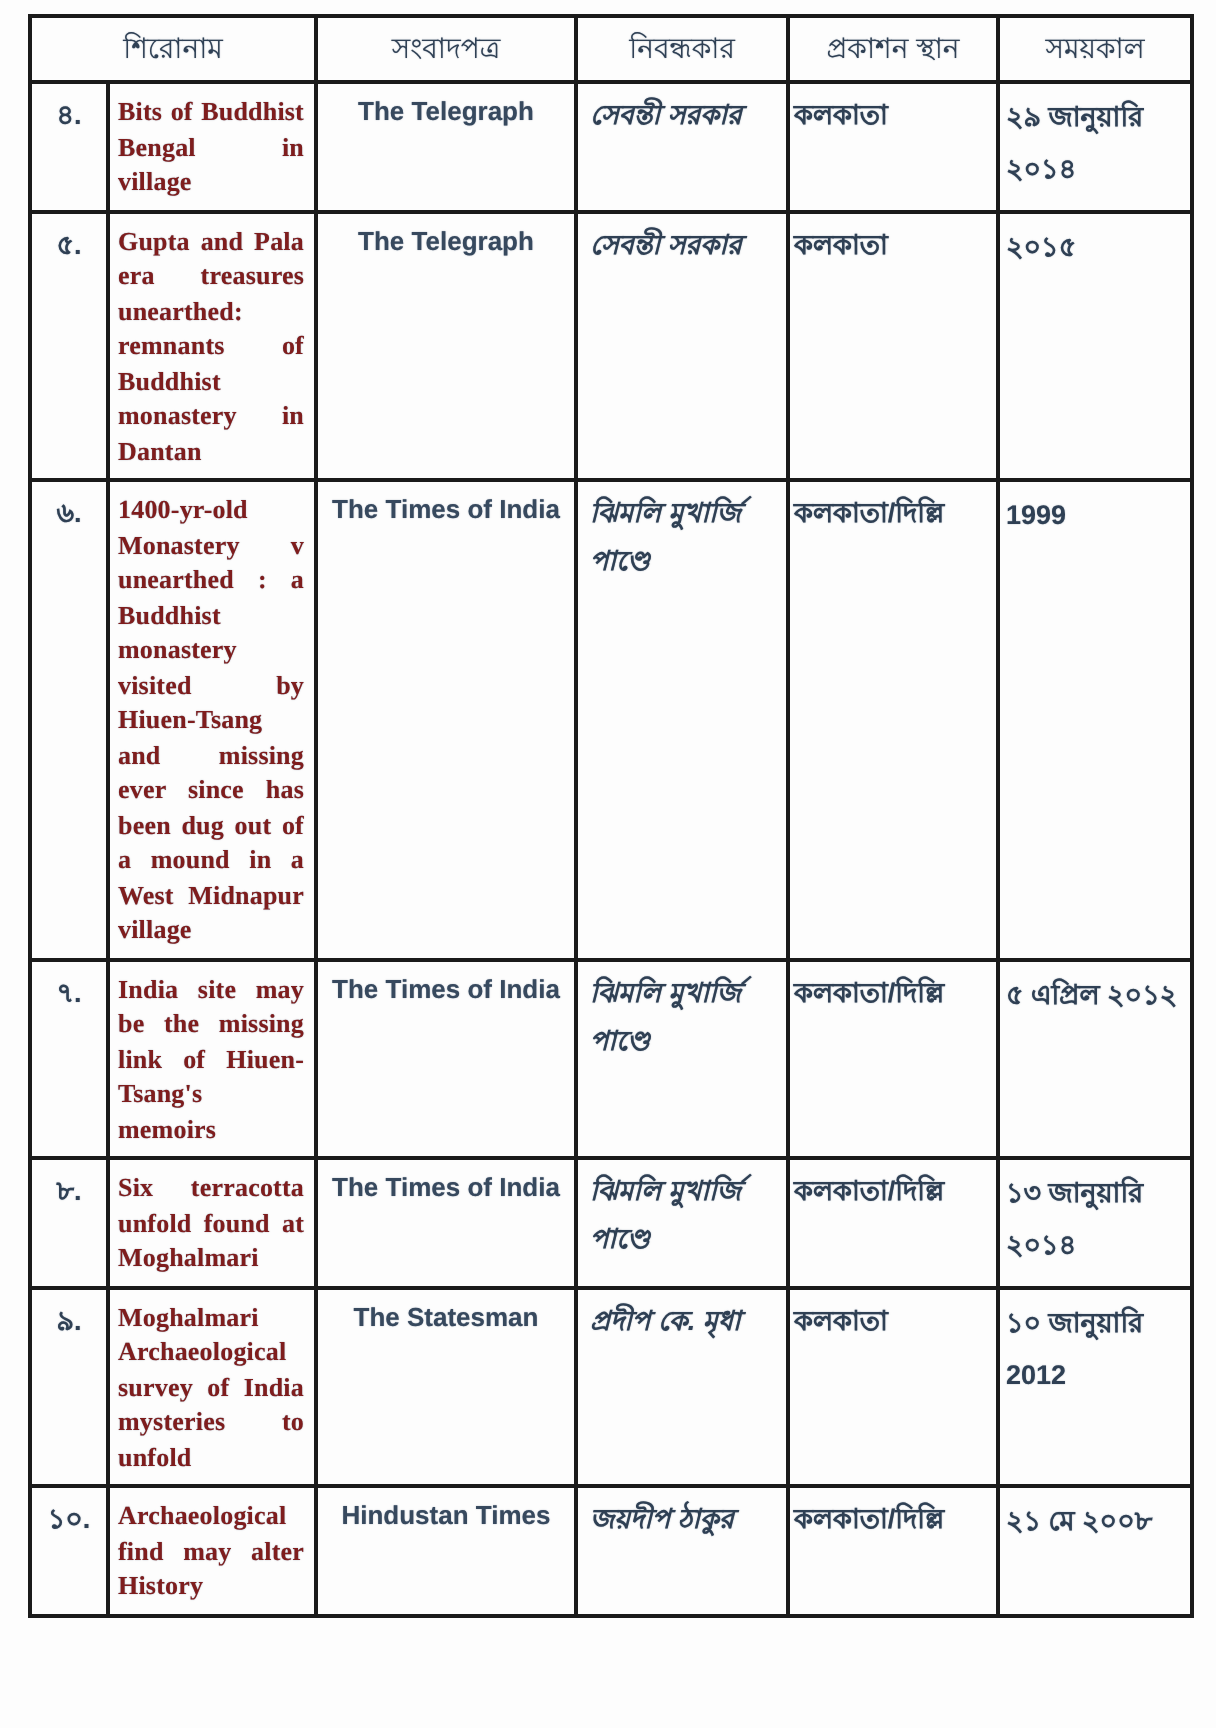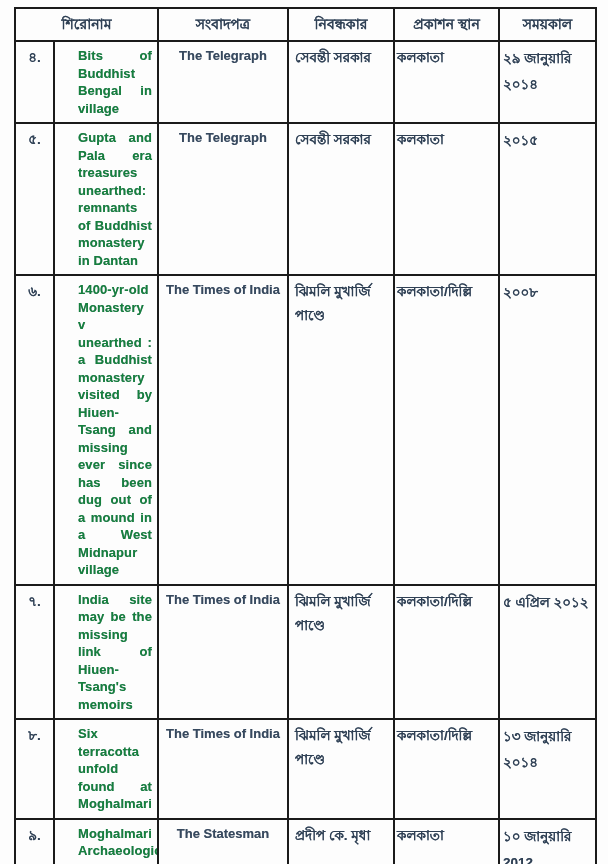--- a/index.html
+++ b/index.html
@@ -27,56 +27,58 @@
   .articles th, .articles td {
     border: 2px solid #1b1b1b;
     vertical-align: top;
     overflow: hidden;
     text-shadow: 0 0 0.6px rgba(45, 65, 95, 0.55);
   }
   .articles th {
     height: 24px;
     padding: 4px 2px 3px 2px;
     font-size: 14px;
-    font-weight: bold;
+    font-weight: normal;
     text-align: center;
     color: #2f4054;
   }
   td.serial {
     text-align: center;
     font-size: 13.5px;
     font-weight: bold;
     padding: 5px 2px 2px 2px;
     color: #2f4054;
   }
   td.title {
     text-align: justify;
     font-size: 13px;
     line-height: 17.5px;
     font-weight: bold;
-    padding: 5px 5px 5px 23px;
+    padding: 5px 5px 5px 4px;
     letter-spacing: 0.1px;
-    color: #15803d;
+    color: #7f1d1d;
+    font-family: Liberation Serif, serif;
   }
   td.paper {
     text-align: center;
     font-size: 13px;
     line-height: 17.5px;
     font-weight: bold;
     padding: 5px 4px 2px 4px;
     color: #37495e;
     margin-top: 39px;
   }
   td.author {
     text-align: left;
     font-size: 13.5px;
     font-weight: bold;
     line-height: 24px;
     padding: 4px 4px 2px 6px;
     color: #2f4054;
+    font-style: italic;
   }
   td.place {
     text-align: left;
     font-size: 13.5px;
     font-weight: bold;
     line-height: 22px;
     padding: 5px 2px 2px 2px;
     color: #2f4054;
   }
   td.date {
@@ -126,21 +128,21 @@
       <td class="author">সেবন্তী সরকার</td>
       <td class="place">কলকাতা</td>
       <td class="date">২০১৫</td>
     </tr>
         <tr>
       <td class="serial">৬.</td>
       <td class="title">1400-yr-old Monastery v unearthed : a Buddhist monastery visited by Hiuen-Tsang and missing ever since has been dug out of a mound in a West Midnapur village</td>
       <td class="paper">The Times of India</td>
       <td class="author">ঝিমলি মুখার্জি পাণ্ডে</td>
       <td class="place">কলকাতা/দিল্লি</td>
-      <td class="date">২০০৮</td>
+      <td class="date">1999</td>
     </tr>
         <tr>
       <td class="serial">৭.</td>
       <td class="title">India site may be the missing link of Hiuen-Tsang's memoirs</td>
       <td class="paper">The Times of India</td>
       <td class="author">ঝিমলি মুখার্জি পাণ্ডে</td>
       <td class="place">কলকাতা/দিল্লি</td>
       <td class="date">৫ এপ্রিল ২০১২</td>
     </tr>
         <tr>

